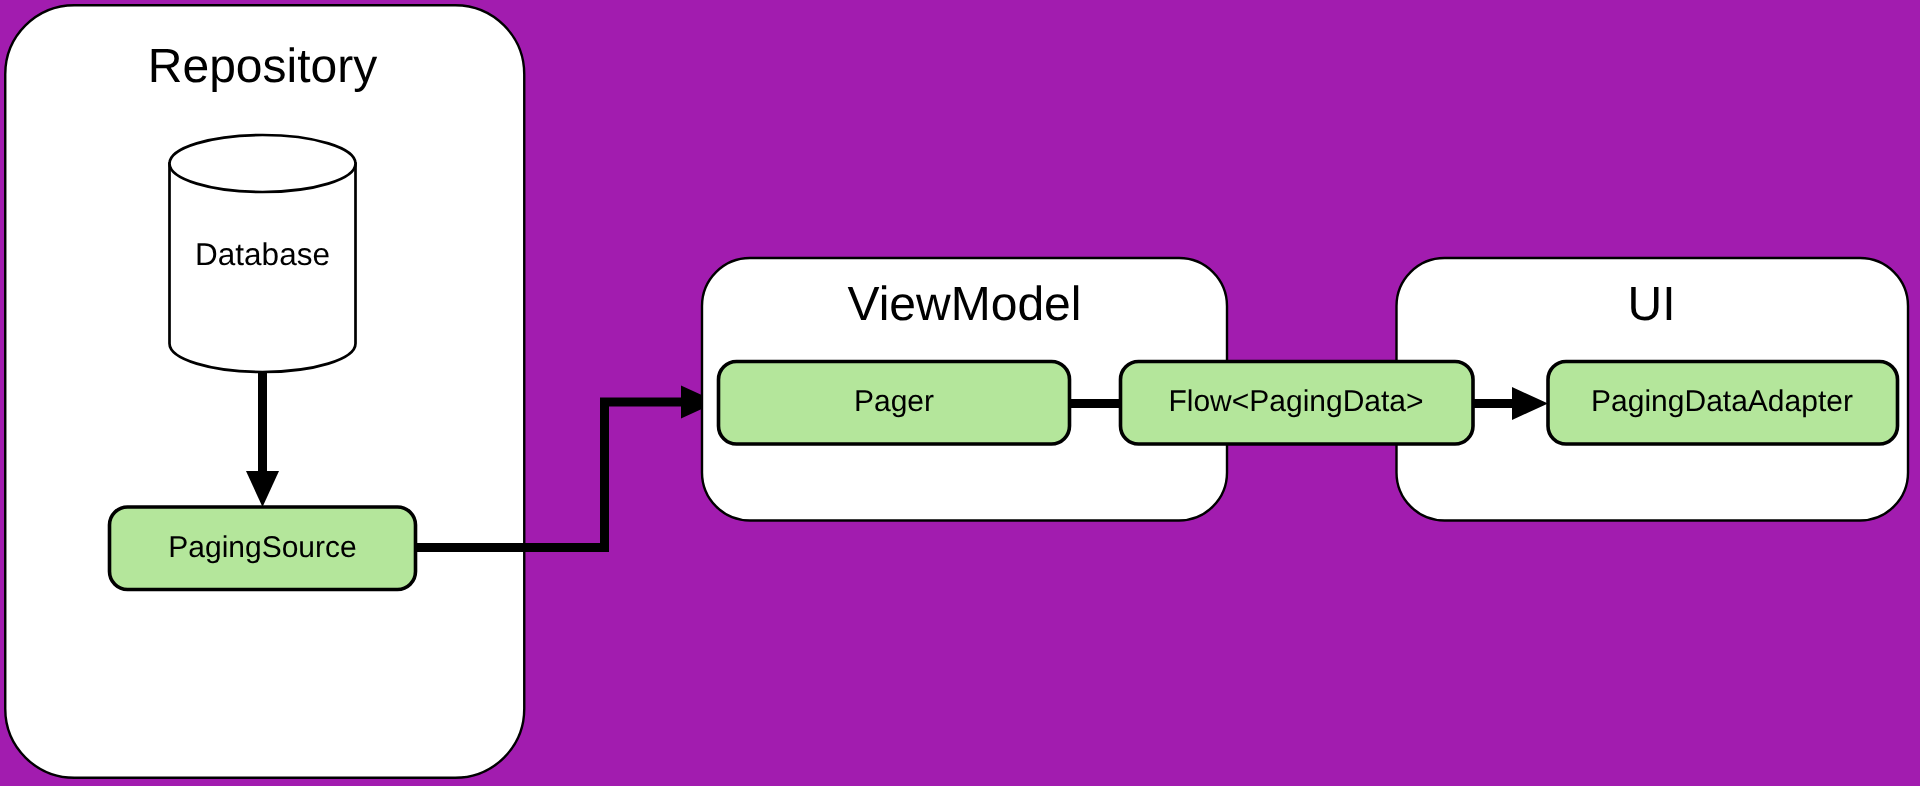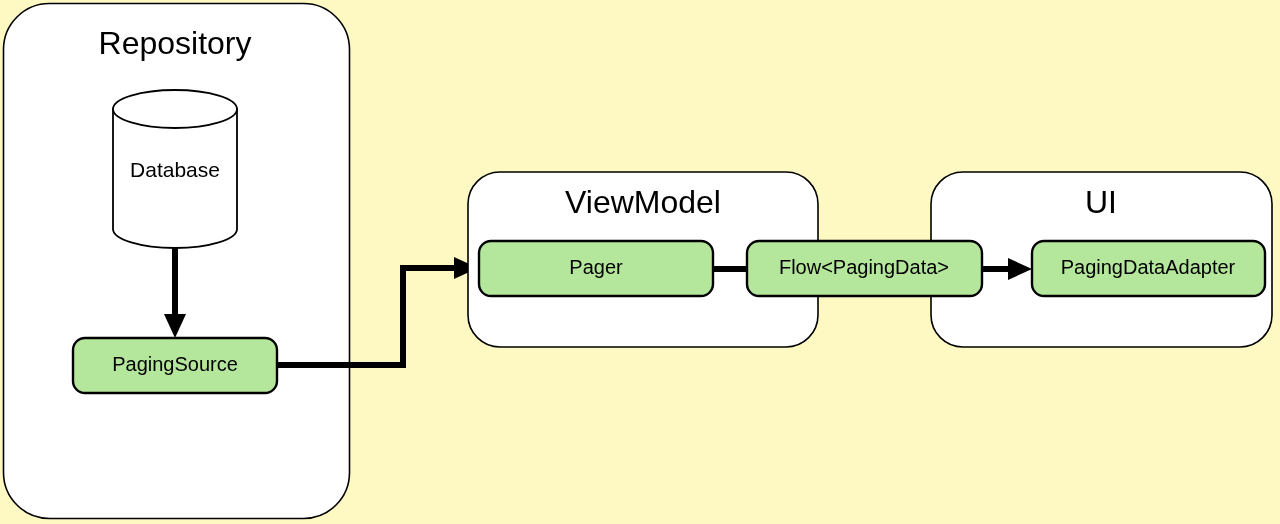--- a/index.html
+++ b/index.html
@@ -7,21 +7,21 @@
     padding: 0;
     background: #ffffff;
   }
   body {
     font-family: "Liberation Sans", sans-serif;
   }
   #diagram-root {
     position: relative;
     width: 1280px;
     height: 524px;
-    background: #fef9c3;
+    background: #a21caf;
     overflow: hidden;
     text-decoration: underline;
   }
   #diagram-svg {
     position: absolute;
     left: 0;
     top: 0;
     width: 1280px;
     height: 524px;
   }

